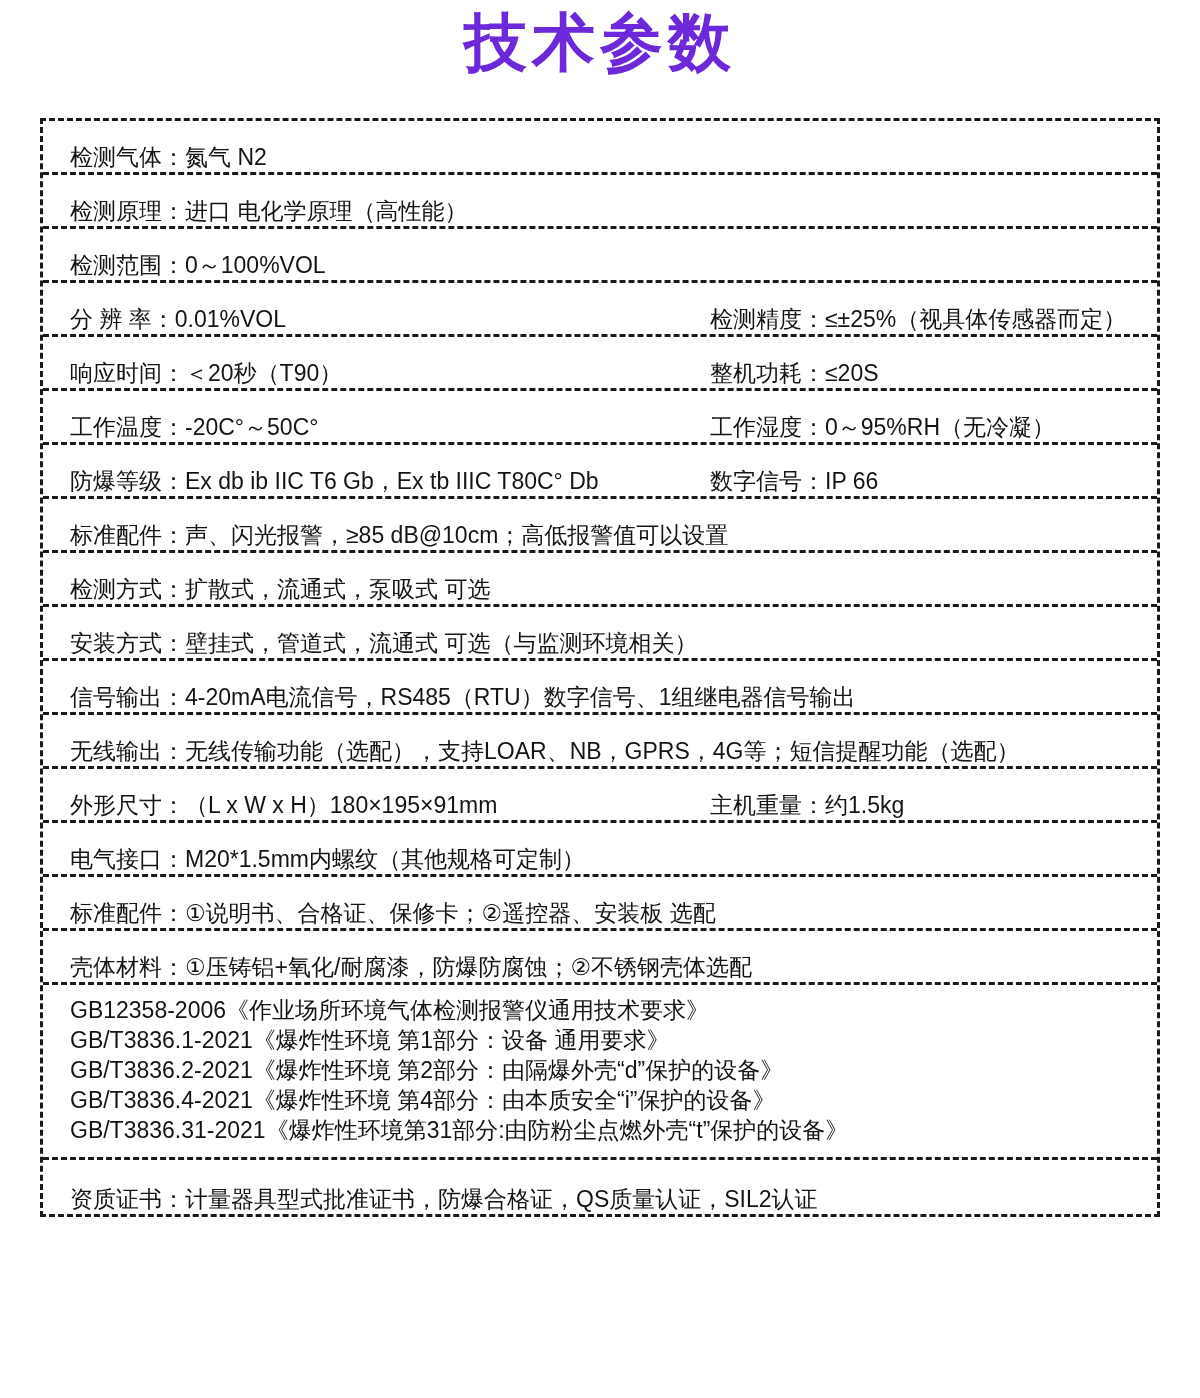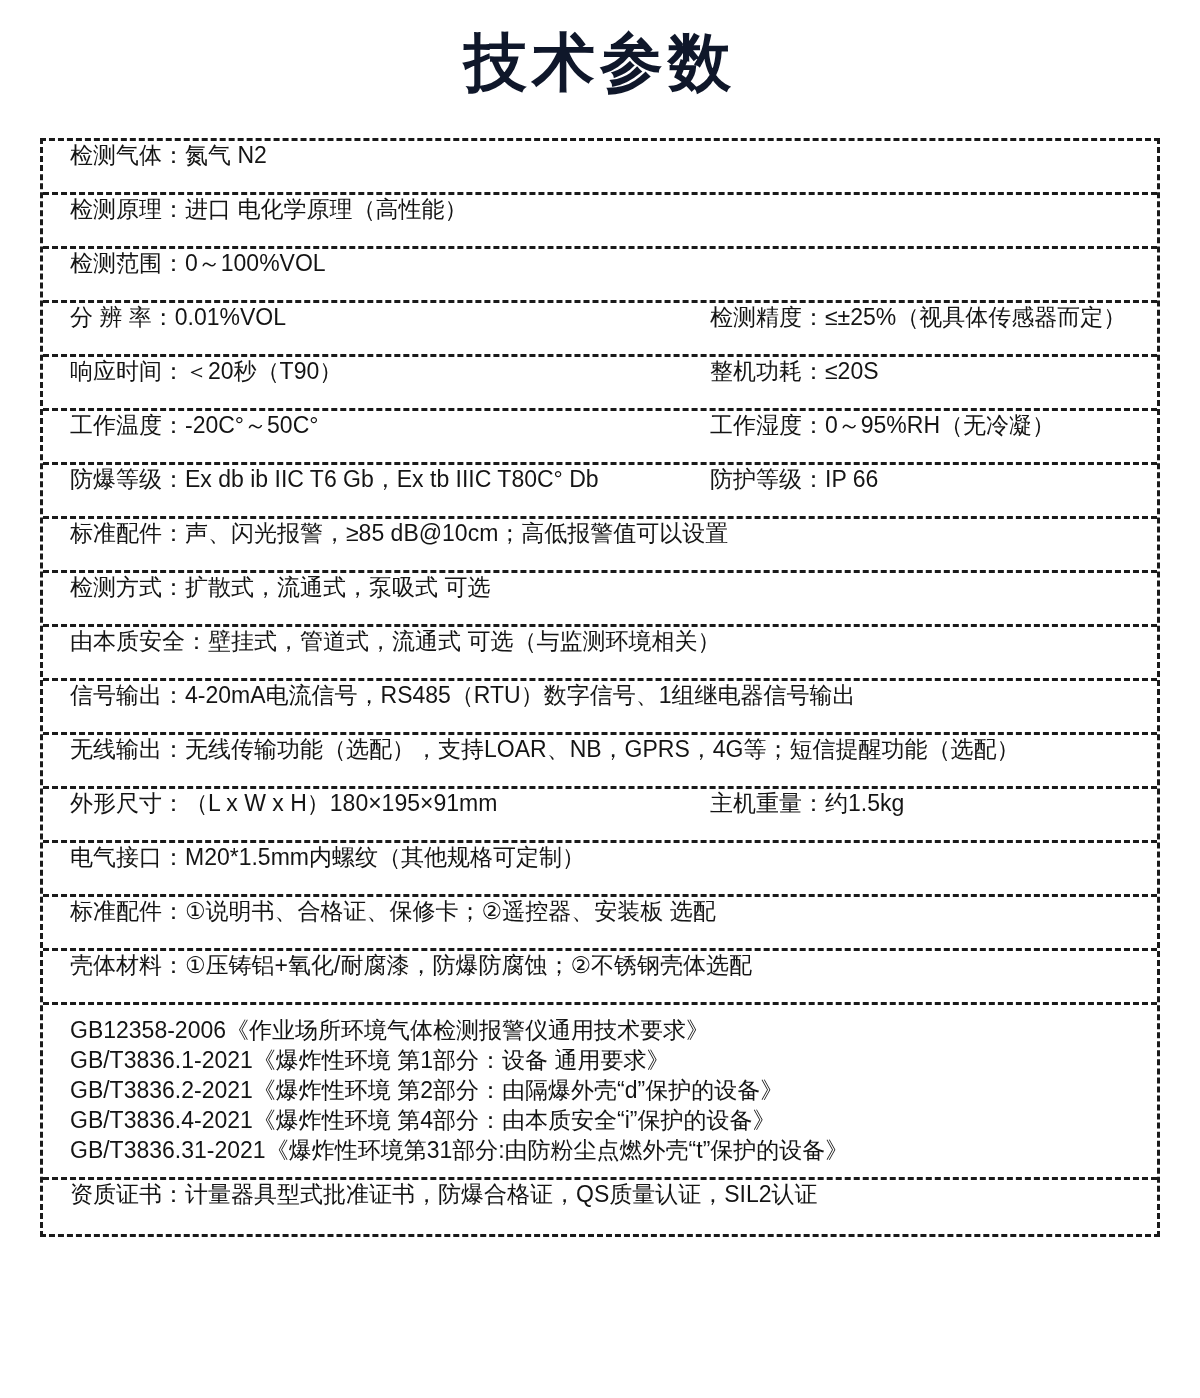--- a/index.html
+++ b/index.html
@@ -8,32 +8,31 @@
     background: #ffffff;
     font-family: "Liberation Sans", "DejaVu Sans", sans-serif;
     color: #141414;
   }
   body { height: 1398px; overflow: hidden; }
   .page-title {
     text-align: center;
     font-size: 63px;
     font-weight: 700;
     letter-spacing: 5px;
-    padding-top: 20px;
     margin-bottom: 32px;
-    color: #0f172a;
+    color: #6d28d9;
   }
   .spec-table {
     margin: 0 40px;
     border: 3px dashed #1a1a1a;
     background: #ffffff;
   }
   .spec-row {
     display: flex;
-    align-items: flex-start;
+    align-items: flex-end;
     min-height: 54px;
     border-bottom: 3px dashed #1a1a1a;
     padding-left: 27px;
     font-size: 23px;
     line-height: 1.25;
   }
   .spec-row:last-child { border-bottom: none; }
   .spec-row.multiline {
     display: block;
     padding: 10px 27px 12px 27px;
@@ -71,30 +70,30 @@
       <div class="spec-row">
         <div class="cell cell-main"><span class="label">响应时间</span><span class="colon">：</span><span class="value">＜20秒（T90）</span></div>
         <div class="cell cell-secondary"><span class="label">整机功耗</span><span class="colon">：</span><span class="value">≤20S</span></div>
       </div>
       <div class="spec-row">
         <div class="cell cell-main"><span class="label">工作温度</span><span class="colon">：</span><span class="value">-20C°～50C°</span></div>
         <div class="cell cell-secondary"><span class="label">工作湿度</span><span class="colon">：</span><span class="value">0～95%RH（无冷凝）</span></div>
       </div>
       <div class="spec-row">
         <div class="cell cell-main"><span class="label">防爆等级</span><span class="colon">：</span><span class="value">Ex db ib IIC T6 Gb，Ex tb IIIC T80C° Db</span></div>
-        <div class="cell cell-secondary"><span class="label">防护等级</span><span class="colon">：</span><span class="value">IP 66</span></div>
+        <div class="cell cell-secondary"><span class="label">数字信号</span><span class="colon">：</span><span class="value">IP 66</span></div>
       </div>
       <div class="spec-row">
         <div class="cell cell-full"><span class="label">标准配件</span><span class="colon">：</span><span class="value">声、闪光报警，≥85 dB@10cm；高低报警值可以设置</span></div>
       </div>
       <div class="spec-row">
         <div class="cell cell-full"><span class="label">检测方式</span><span class="colon">：</span><span class="value">扩散式，流通式，泵吸式 可选</span></div>
       </div>
       <div class="spec-row">
-        <div class="cell cell-full"><span class="label">由本质安全</span><span class="colon">：</span><span class="value">壁挂式，管道式，流通式 可选（与监测环境相关）</span></div>
+        <div class="cell cell-full"><span class="label">安装方式</span><span class="colon">：</span><span class="value">壁挂式，管道式，流通式 可选（与监测环境相关）</span></div>
       </div>
       <div class="spec-row">
         <div class="cell cell-full"><span class="label">信号输出</span><span class="colon">：</span><span class="value">4-20mA电流信号，RS485（RTU）数字信号、1组继电器信号输出</span></div>
       </div>
       <div class="spec-row">
         <div class="cell cell-full"><span class="label">无线输出</span><span class="colon">：</span><span class="value">无线传输功能（选配），支持LOAR、NB，GPRS，4G等；短信提醒功能（选配）</span></div>
       </div>
       <div class="spec-row">
         <div class="cell cell-main"><span class="label">外形尺寸</span><span class="colon">：</span><span class="value">（L x W x H）180×195×91mm</span></div>
         <div class="cell cell-secondary"><span class="label">主机重量</span><span class="colon">：</span><span class="value">约1.5kg</span></div>

